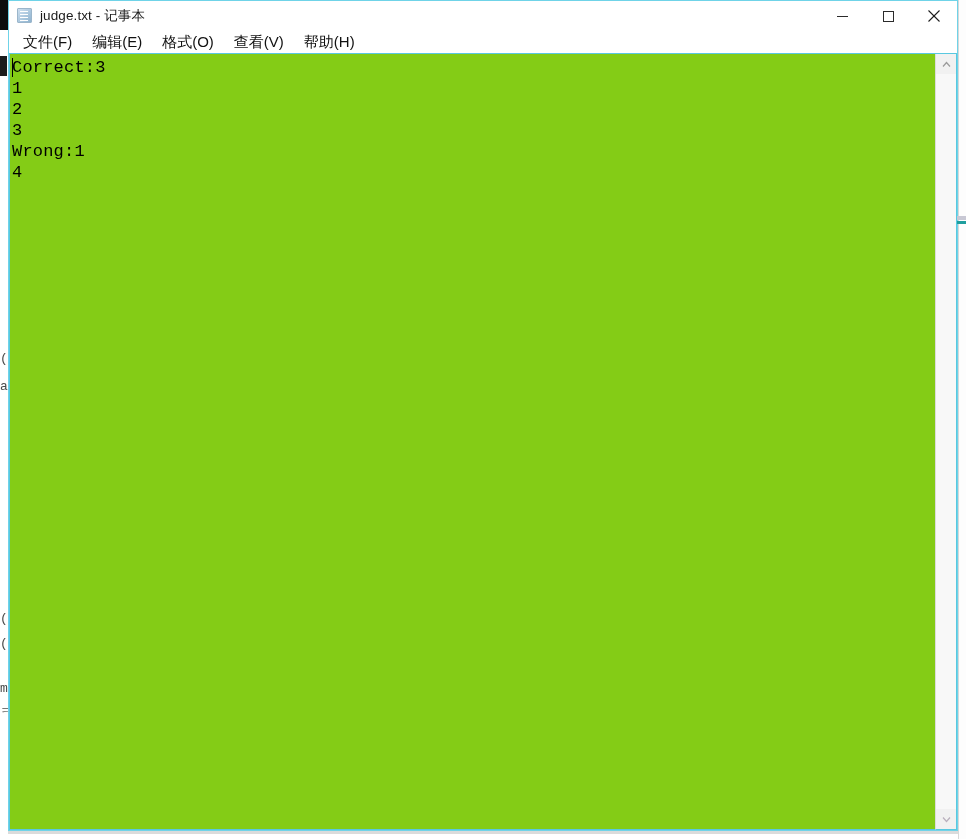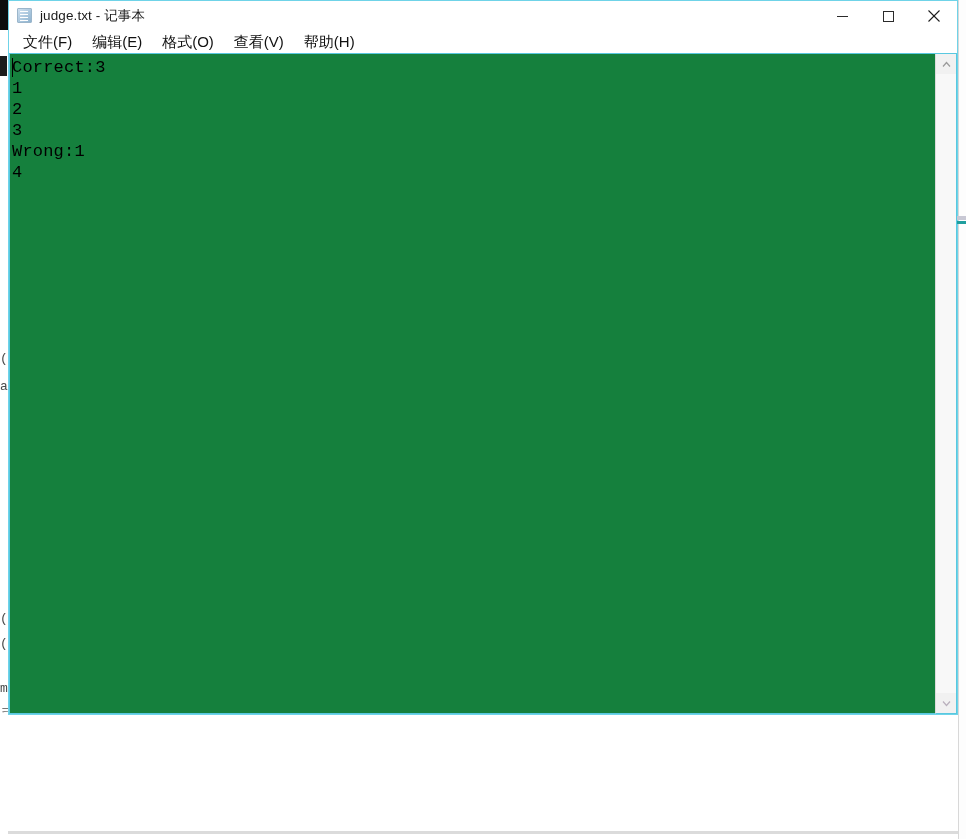--- a/index.html
+++ b/index.html
@@ -58,21 +58,21 @@
     height: 20px;
     background: #1c1c1c;
   }
 
   
   #notepad {
     position: absolute;
     left: 8px;
     top: 0px;
     width: 950px;
-    height: 715px;
+    height: 831px;
     background: #ffffff;
     border: 1px solid #6fd3e8;
     box-sizing: border-box;
     display: flex;
     flex-direction: column;
   }
 
   
   .titlebar {
     height: 30px;
@@ -159,21 +159,21 @@
   .client {
     flex: 1;
     display: flex;
     border-top: 1px solid #59c8e0;
     position: relative;
     min-height: 0;
   }
   .edit-wrap {
     flex: 1;
     position: relative;
-    background: #15803d;
+    background: #84cc16;
     border-left: 1px solid #59c8e0;
     border-bottom: 1px solid #59c8e0;
     overflow: hidden;
     min-width: 0;
   }
   .editor {
     position: absolute;
     left: 0;
     top: 3px;
     right: 0;

